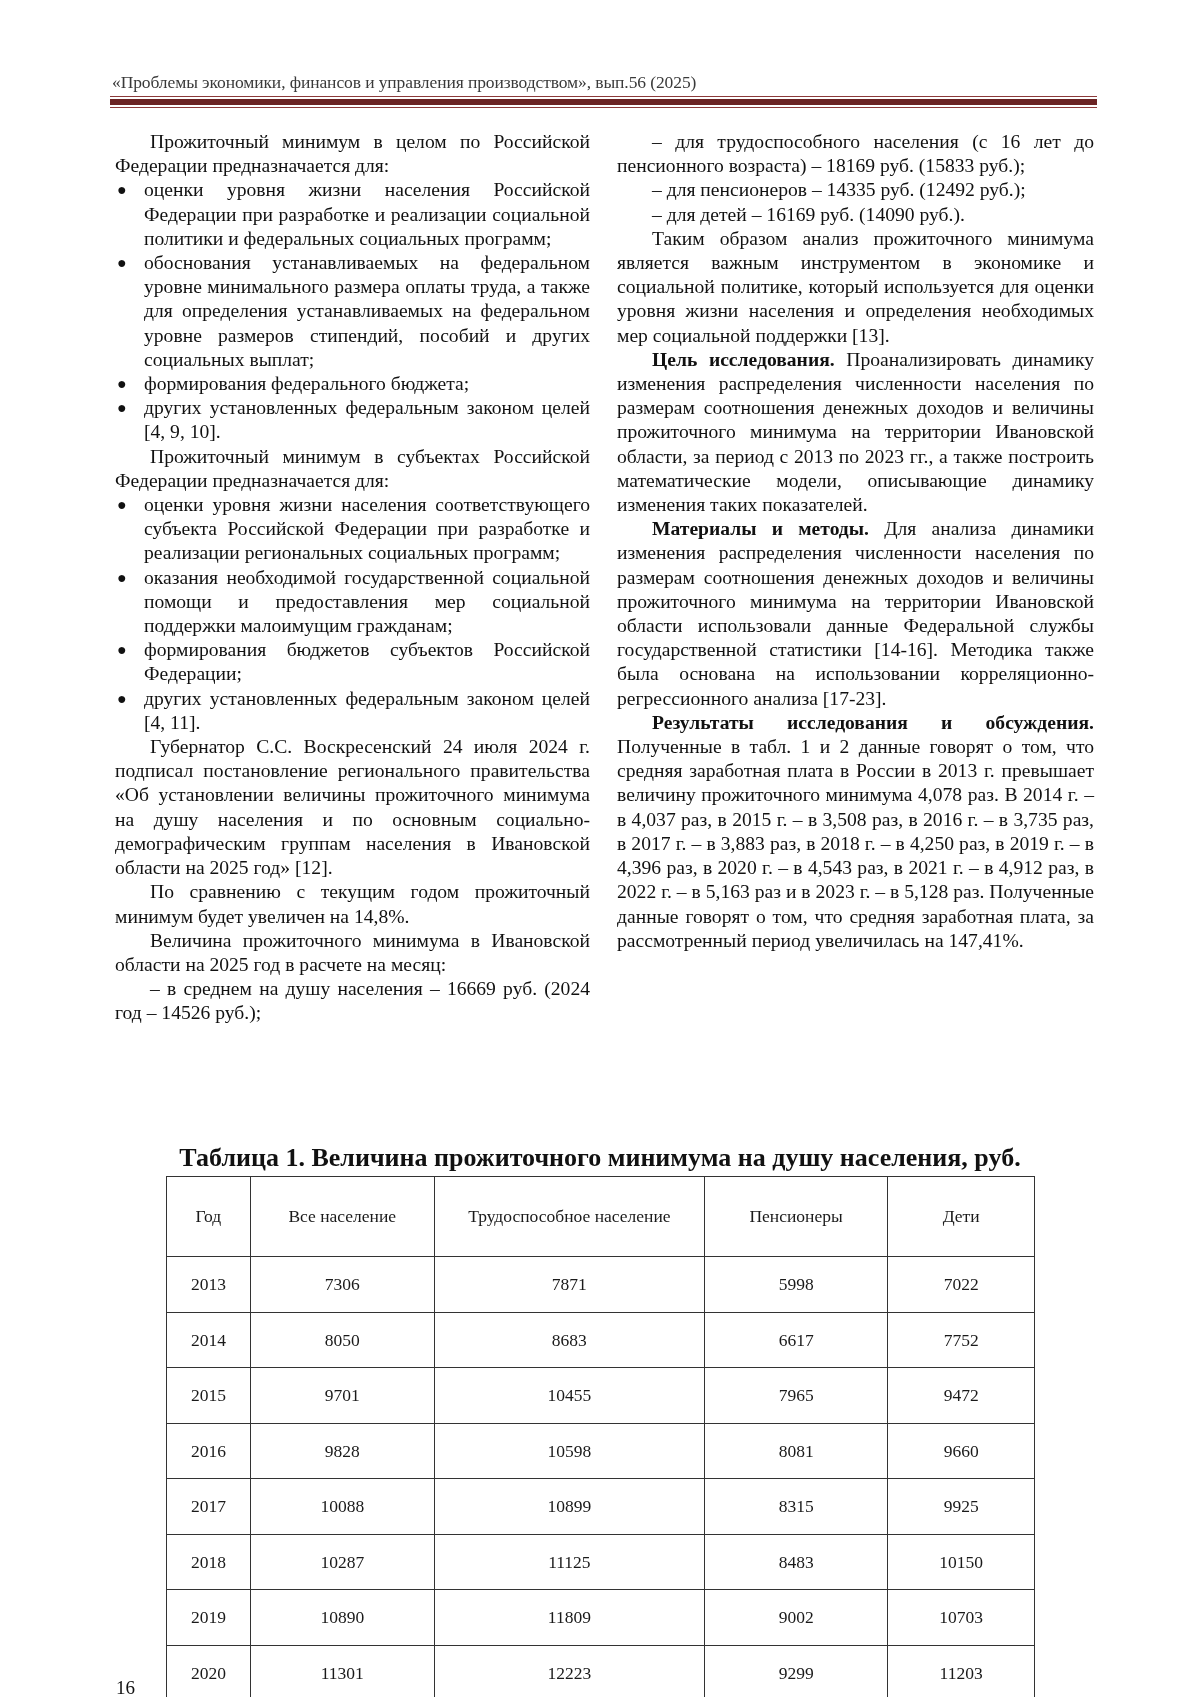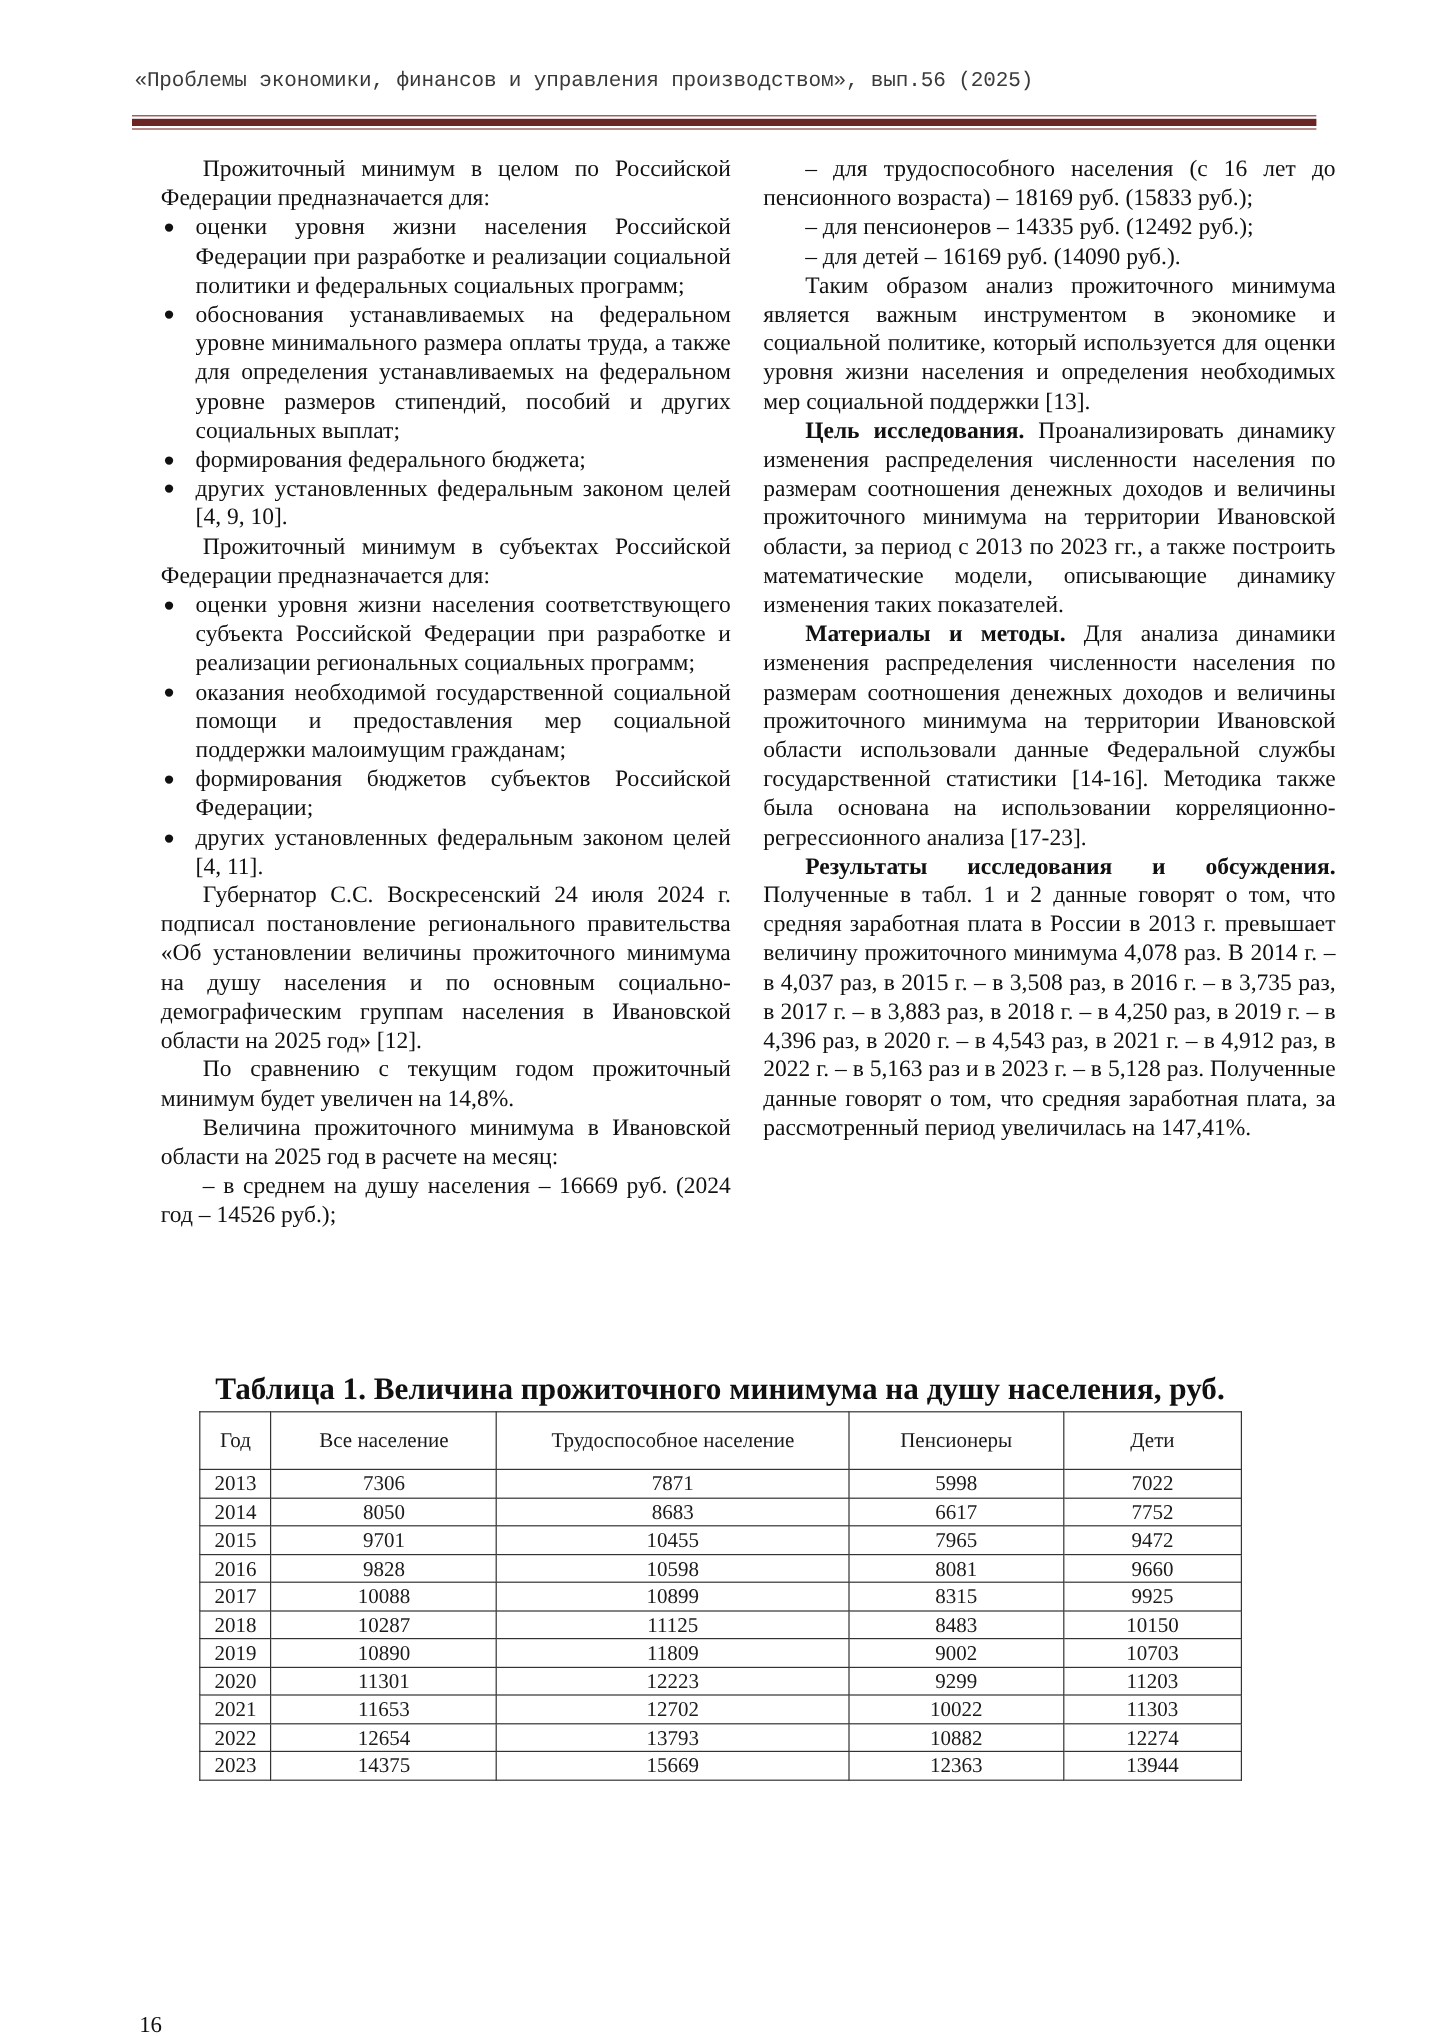--- a/index.html
+++ b/index.html
@@ -2,30 +2,30 @@
 <html><head>
   <meta charset="utf-8">
   <style>
     html, body { margin: 0; padding: 0; background: #ffffff; }
     body {
       width: 1200px; height: 1697px; position: relative; overflow: hidden;
       font-family: "Liberation Serif", "DejaVu Serif", serif;
       color: #111111;
     }
     .running-head {
-      position: absolute; left: 112px; top: 58px; width: 985px;
-      font-size: 17.5px; color: #3a3a3a; letter-spacing: -0.1px; font-family: Liberation Mono, monospace;
+      position: absolute; left: 112px; top: 72px; width: 985px;
+      font-size: 17.5px; color: #3a3a3a; letter-spacing: -0.1px;
     }
     .rule-thin-top { position: absolute; left: 110px; width: 987px; top: 96px; height: 1px; background: #8c3a3a; }
     .rule-thick { position: absolute; left: 110px; width: 987px; top: 99px; height: 6px; background: #6b2424; }
     .rule-thin-bot { position: absolute; left: 110px; width: 987px; top: 107px; height: 1px; background: #8c3a3a; }
 
     .col {
       position: absolute; top: 130px;
-      font-size: 19.6px; line-height: 24.2px; text-align: justify; margin-left: 19px;
+      font-size: 19.6px; line-height: 24.2px; text-align: justify;
     }
     .col-left { left: 115px; width: 475px; }
     .col-right { left: 617px; width: 477px; }
 
     p { margin: 0; }
     .indent { text-indent: 35px; }
     .dash-line { text-indent: 35px; }
     b { font-weight: bold; }
 
     ul.bullets { list-style: none; margin: 0; padding: 0; }
@@ -38,21 +38,21 @@
       position: absolute; left: 160px; top: 1143px; width: 880px;
       text-align: center; font-weight: bold; font-size: 26px;
       font-family: "Liberation Serif", serif;
     }
     table.data {
       position: absolute; left: 166px; top: 1176px; width: 869px;
       border-collapse: collapse; font-size: 17.5px;
       font-family: "Liberation Serif", serif;
     }
     table.data th, table.data td {
-      border: 1.5px solid #333333; text-align: center; padding: 0;
+      border: 1.5px solid #333333; text-align: center; padding: 16px;
       font-weight: normal; color: #1a1a1a;
     }
     table.data th { height: 47px; }
     table.data td { height: 22.5px; line-height: 20px; text-align: center; }
     .c0 { width: 59px; } .c1 { width: 190px; } .c2 { width: 297px; }
     .c3 { width: 180px; } .c4 { width: 150px; }
 
     .page-number {
       position: absolute; left: 116px; top: 1677px; font-size: 19px;
     }

